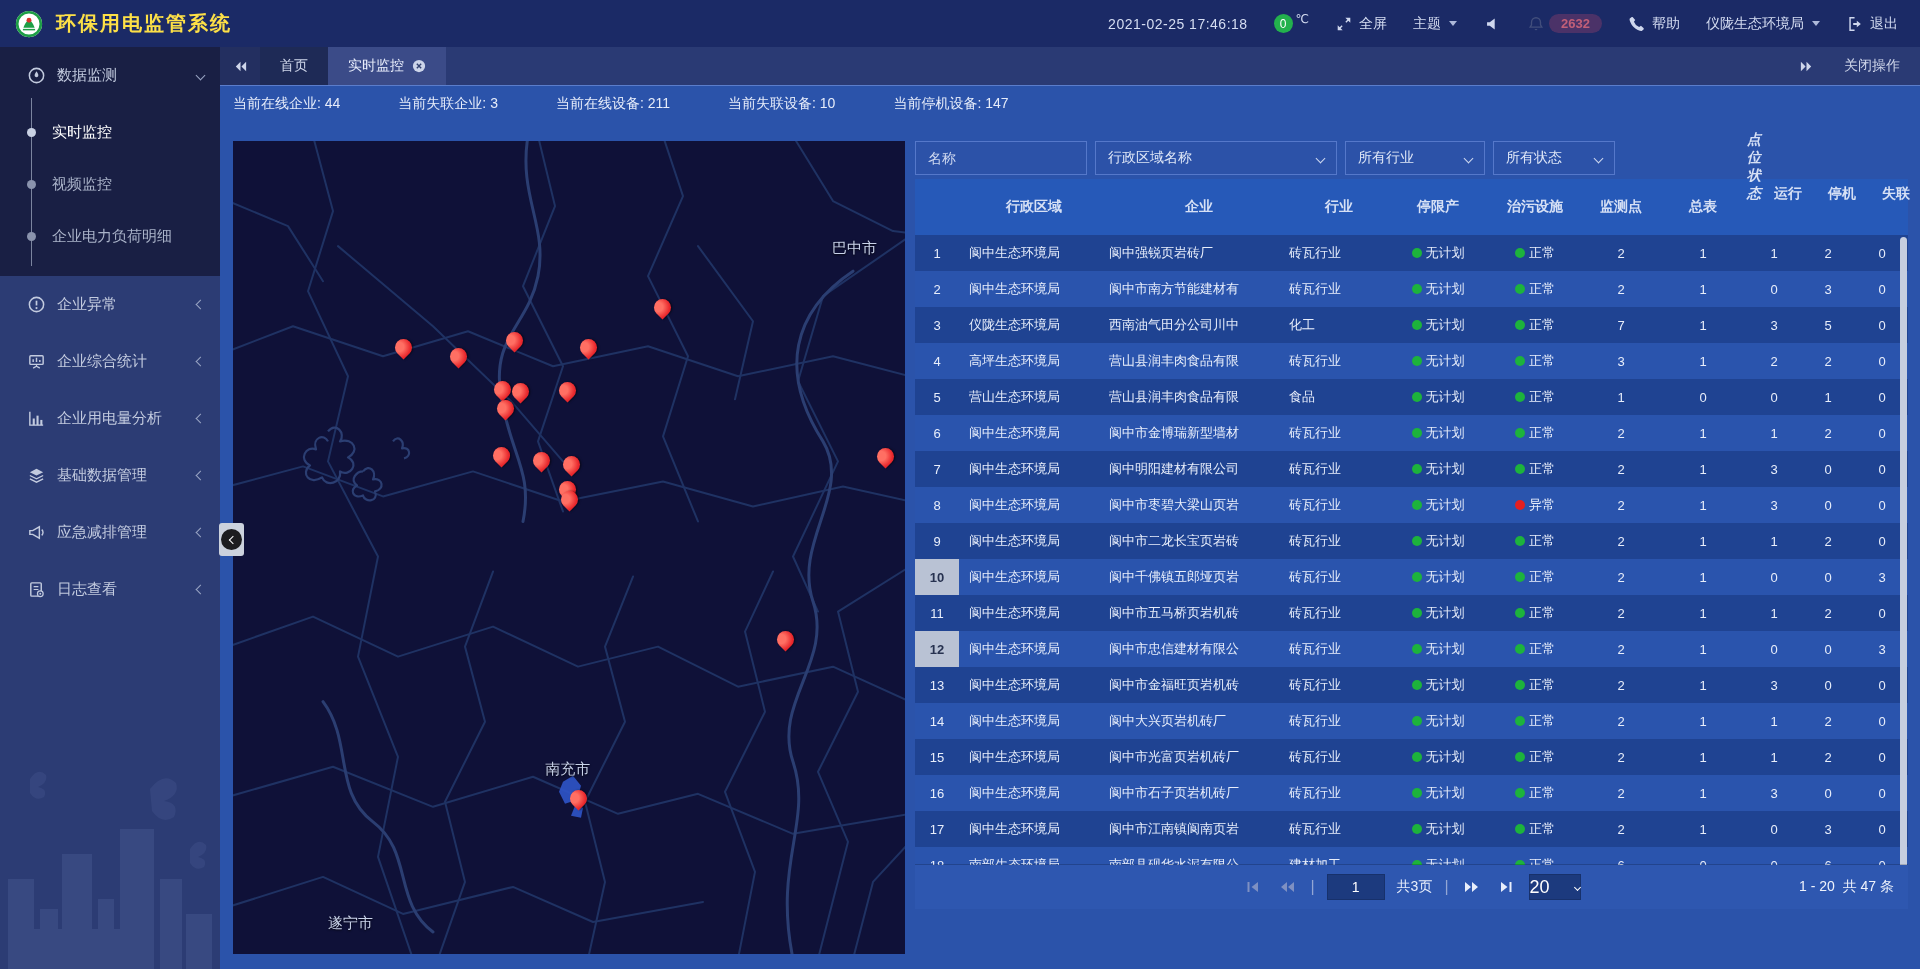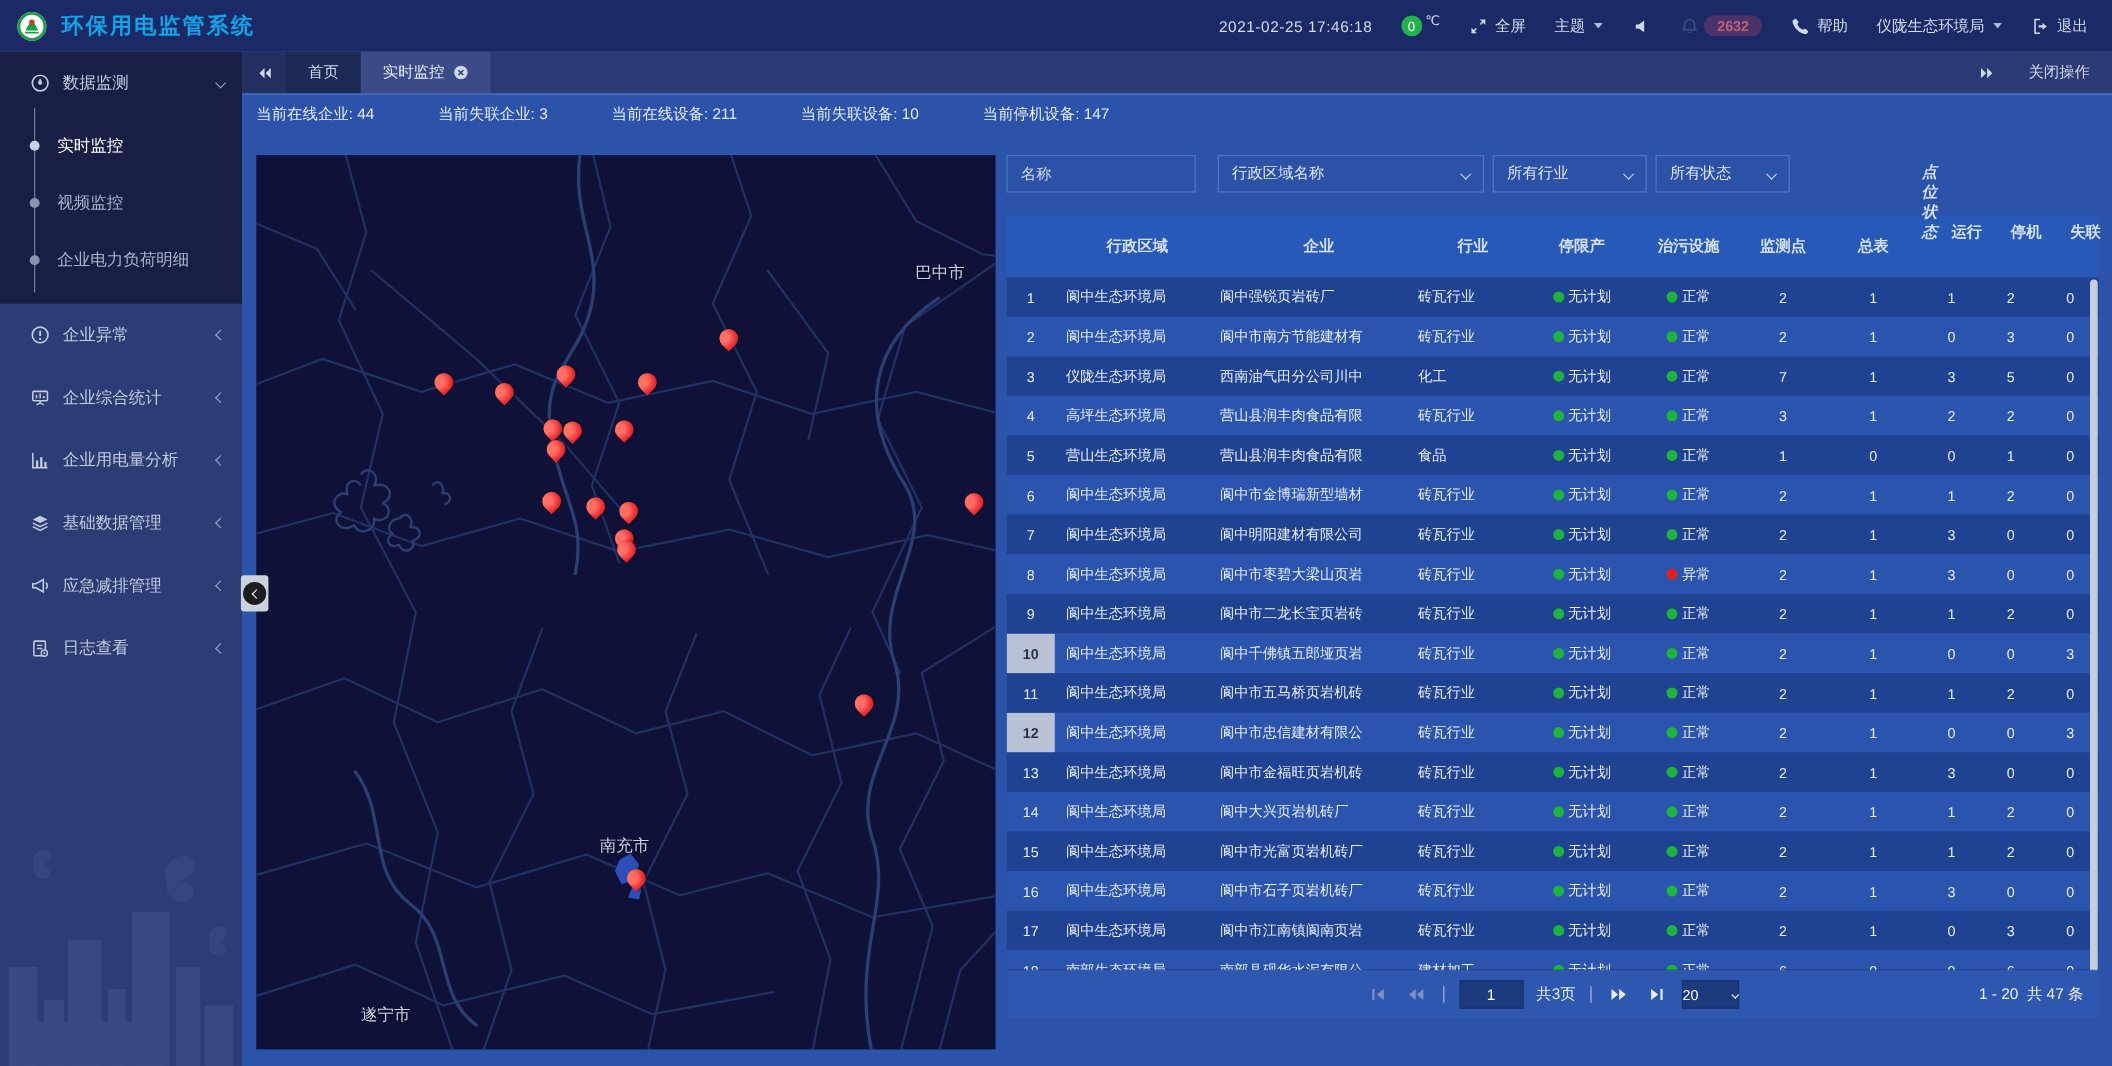--- a/index.html
+++ b/index.html
@@ -3,21 +3,21 @@
 <meta charset="utf-8">
 <style>
   * { margin:0; padding:0; box-sizing:border-box; }
   html,body { width:1920px; height:969px; overflow:hidden; font-family:"Liberation Sans","DejaVu Sans",sans-serif; }
   .app { width:1920px; height:969px; display:flex; flex-direction:column; background:#2b53aa; }
 
   
   header { height:47px; background:#1b2a66; display:flex; align-items:center; justify-content:space-between; padding:0 22px 0 14px; flex:0 0 47px; }
   .hdr-left { display:flex; align-items:center; gap:12px; }
   .logo { width:30px; height:30px; }
-  .app-title { color:#0ea5e9; font-size:20px; font-weight:bold; letter-spacing:2px; }
+  .app-title { color:#fde047; font-size:20px; font-weight:bold; letter-spacing:2px; }
   .hdr-right { display:flex; align-items:center; gap:26px; color:#d5ddf2; font-size:14px; }
   .hdr-right .hitem { display:flex; align-items:center; gap:6px; background:none; border:none; color:#d5ddf2; font-size:14px; cursor:pointer; }
   .datetime { letter-spacing:.5px;text-align:right; }
   .temp { display:flex; align-items:flex-start; gap:3px; }
   .temp-circle { width:19px; height:19px; border-radius:50%; background:#23b14d; color:#fff; font-size:12px; font-style:normal; display:flex; align-items:center; justify-content:center; }
   .temp-unit { font-size:12px; margin-top:-2px; }
   .caret-down { width:0; height:0; border-left:4px solid transparent; border-right:4px solid transparent; border-top:5px solid #aeb9da; margin-left:2px; }
   .notif { position:relative; display:flex; align-items:center; gap:4px; cursor:pointer; }
   .notif-pill { background:rgba(190,70,110,.30); color:#c25f78; font-size:13px; padding:2px 12px; border-radius:11px; font-weight:bold; }
   .hicon { width:18px; height:18px; display:inline-block; }
@@ -70,21 +70,21 @@
   .city-label { position:absolute; transform:translate(-50%,-50%); color:#c9d3ea; font-size:15px; text-shadow:0 1px 2px rgba(0,0,0,.8); white-space:nowrap; }
   .pin { position:absolute; width:18px; height:18px; transform:translate(-50%,-94%); cursor:pointer; }
   .pin i { display:block; width:17px; height:17px; background:radial-gradient(circle at 35% 30%, #ff6f63 0 28%, #e8262b 70%); border-radius:50% 50% 50% 0; transform:rotate(-45deg); box-shadow:1px 1px 2px rgba(0,0,0,.5); }
 
   .collapse-handle { position:absolute; left:219px; top:476px; width:25px; height:33px; background:#ccd2dd; border:none; border-radius:3px; display:flex; align-items:center; justify-content:center; cursor:pointer; z-index:5; }
   .collapse-handle .circ { width:21px; height:21px; border-radius:50%; background:#1d1d1f; display:flex; align-items:center; justify-content:center; }
   .collapse-handle .circ .chev { border-color:#fff; width:6px; height:6px; margin-left:2px; }
 
   
   .right-panel { flex:1; display:flex; flex-direction:column; min-width:0; }
-  .filters { display:flex; gap:20px; height:34px; flex:0 0 34px; margin-bottom:21px; }
+  .filters { display:flex; gap:8px; height:34px; flex:0 0 34px; margin-bottom:4px; }
   .f-box { background:#2c52a8; border:1px solid #5578ca; color:#dfe7f7; font-size:14px; height:34px; display:flex; align-items:center; padding:0 12px; }
   input.f-box { width:172px; }
   input.f-box::placeholder { color:#cfd9f0; opacity:1; }
   .f-select { justify-content:space-between; cursor:pointer; }
   .f-select .chev { border-color:#cfd9f0; margin-left:10px; }
   .f-sel-0 { width:242px; } .f-sel-1 { width:140px; } .f-sel-2 { width:122px; }
 
   
   .table-block { position:relative; height:730px; flex:0 0 730px; }
   .thead { position:absolute; top:0; left:0; right:0; height:56px; background:#2659b8; display:flex; color:#d6e0f5; font-size:14px; font-weight:bold; }
@@ -115,21 +115,21 @@
 
   
   .pagebar { position:absolute; left:0; right:0; top:686px; height:44px; background:#2e57b0; box-shadow:0 -1px 0 rgba(0,0,0,.18); display:flex; align-items:center; padding:0 14px; }
   .pg-center { position:absolute; left:0; right:0; display:flex; align-items:center; justify-content:center; gap:12px; }
   .pg-btn { background:none; border:none; width:22px; height:22px; cursor:pointer; display:flex; align-items:center; justify-content:center; }
   .pg-btn svg { width:16px; height:16px; }
   .pg-dim { color:#7e90c2; } .pg-lit { color:#e8eefb; }
   .pg-div { color:#93a6d4; font-size:16px; }
   .pg-input { width:58px; height:26px; background:#1c3a7e; border:1px solid #17316c; color:#fff; text-align:center; font-size:14px; }
   .pg-pages { color:#e8eefb; font-size:14px; }
-  .pg-size { width:52px; height:26px; background:#1c3a7e; border:1px solid #17316c; color:#fff; font-size:13px; display:flex; align-items:center; justify-content:space-between; gap:5px; cursor:pointer; }
+  .pg-size { width:52px; height:26px; background:#1c3a7e; border:1px solid #17316c; color:#fff; font-size:18px; display:flex; align-items:center; justify-content:space-between; gap:5px; cursor:pointer; }
   .pg-size .chev { border-color:#fff; width:5px; height:5px; }
   .pg-range { margin-left:auto; color:#eef2fc; font-size:14px; z-index:1; }
 </style>
 </head>
 <body>
 
 <div class="app">
 
   <header>
     <div class="hdr-left">

